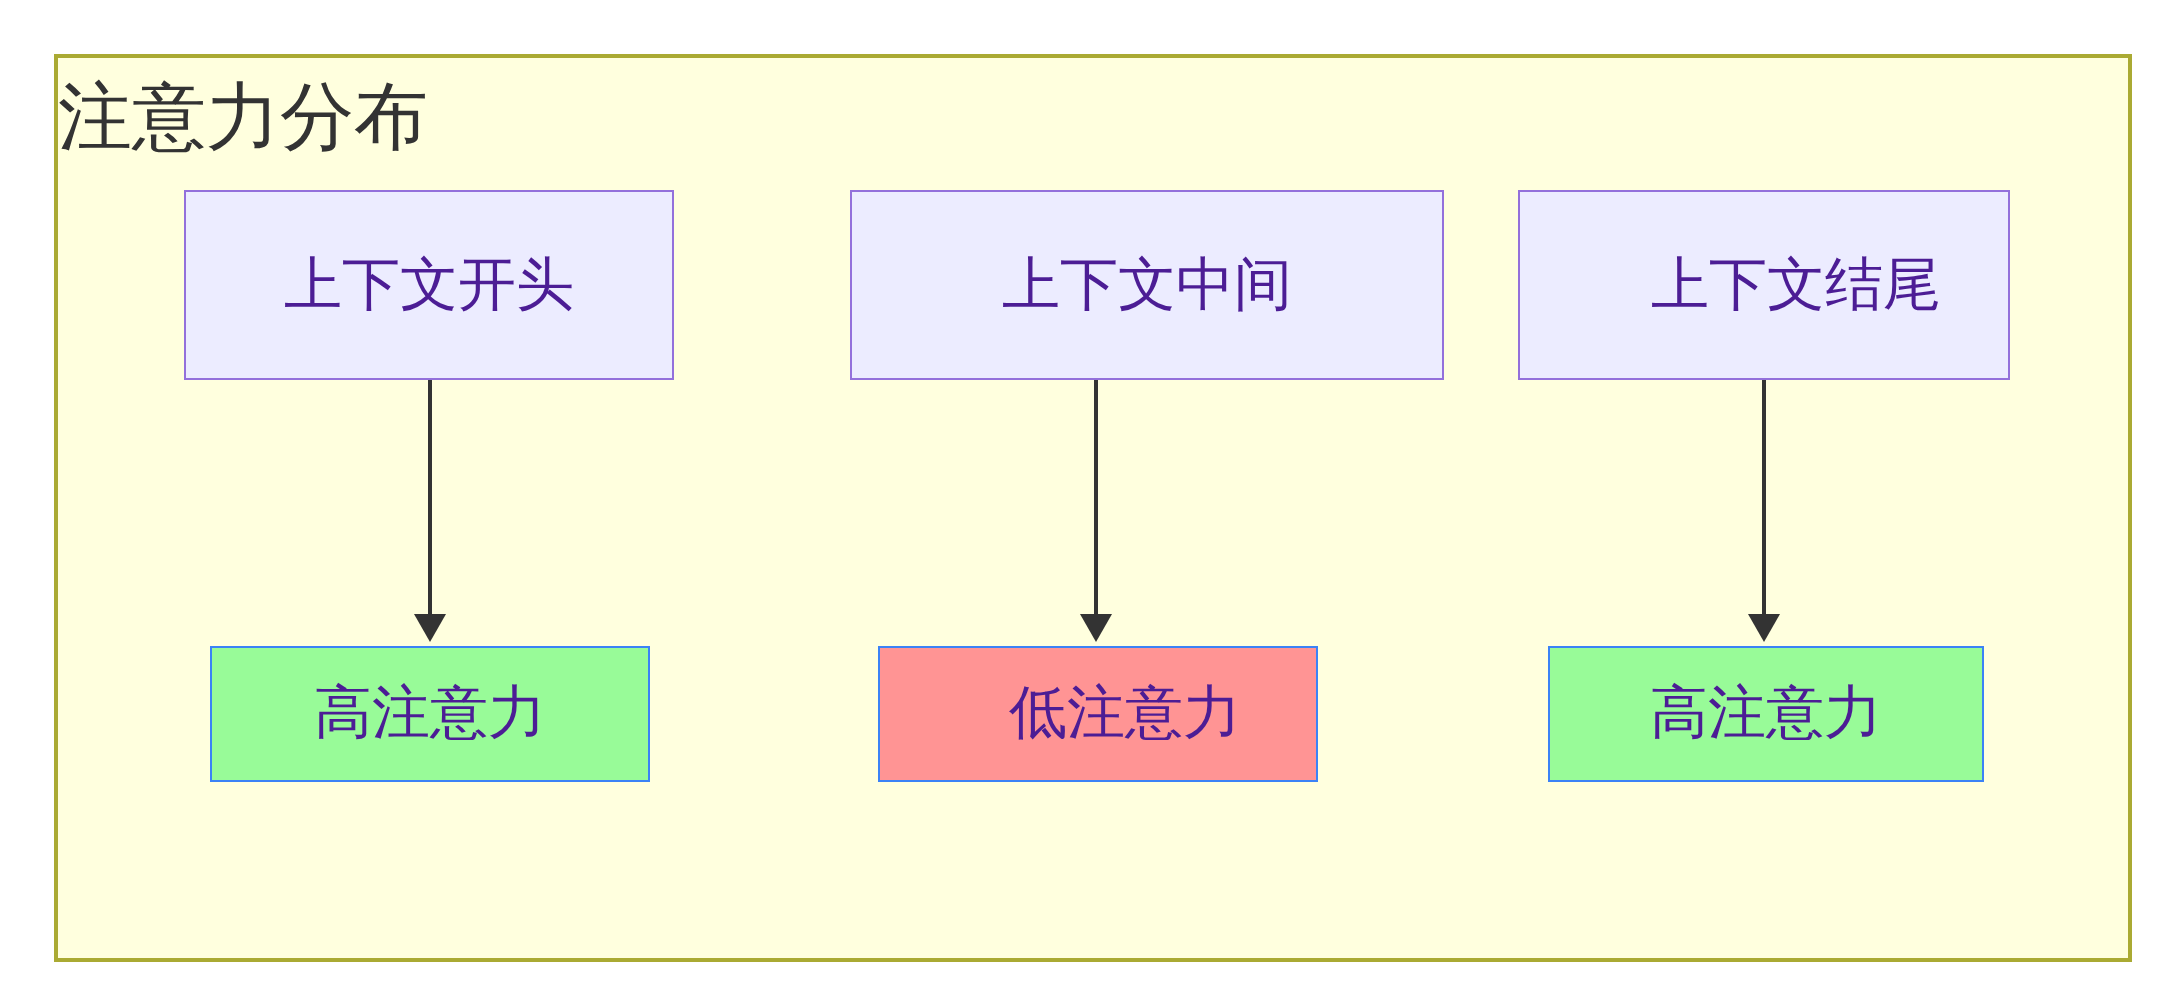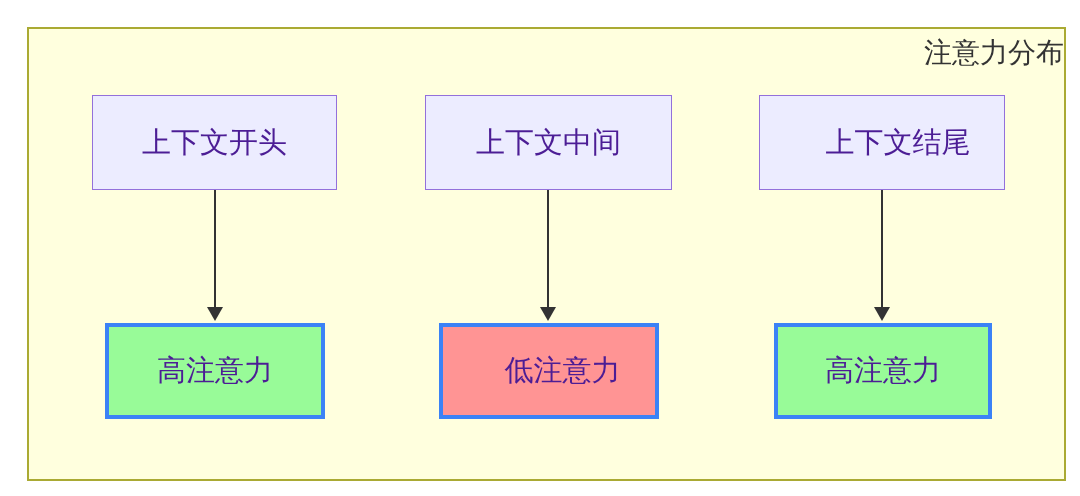--- a/index.html
+++ b/index.html
@@ -12,51 +12,50 @@
   .canvas {
     position: absolute;
     left: 27px; top: 27px;
     width: 1039px; height: 454px;
     background: #FFFFDE;
     border: 2px solid #AAAA33;
   }
   .diagram-title {
     position: absolute;
     left: 0; right: 0; top: 5px;
-    text-align: right;
-    font-size: 28px;
+    text-align: left;
+    font-size: 37px;
     color: #333333;
     white-space: nowrap;
-    margin-left: 37px;
   }
   .node {
     position: absolute;
     display: flex;
     align-items: center;
     justify-content: center;
     font-size: 29px;
     color: #4c1d95;
     white-space: nowrap;
   }
   .source-node {
     background: #ECECFF;
     border: 1.5px solid #9370DB;
     top: 66px;
     height: 95px;
   }
   .target-node {
-    border: 4px solid #3b82f6;
+    border: 1px solid #3b82f6;
     top: 294px;
-    height: 96px;
+    height: 68px;
   }
   .target-high { background: #98FB98; }
   .target-low  { background: #FF9494; }
 
   #src-1 { left: 63px;  width: 245px; }
-  #src-2 { left: 396px; width: 247px; }
+  #src-2 { left: 396px; width: 297px; }
   #src-3 { left: 730px; width: 246px; padding-left: 32px; }
 
   #tgt-1 { left: 76px;  width: 220px; }
   #tgt-2 { left: 410px; width: 220px; padding-left: 27px; }
   #tgt-3 { left: 745px; width: 218px; }
 
   .arrow {
     position: absolute;
     top: 161px;
     width: 16px;

